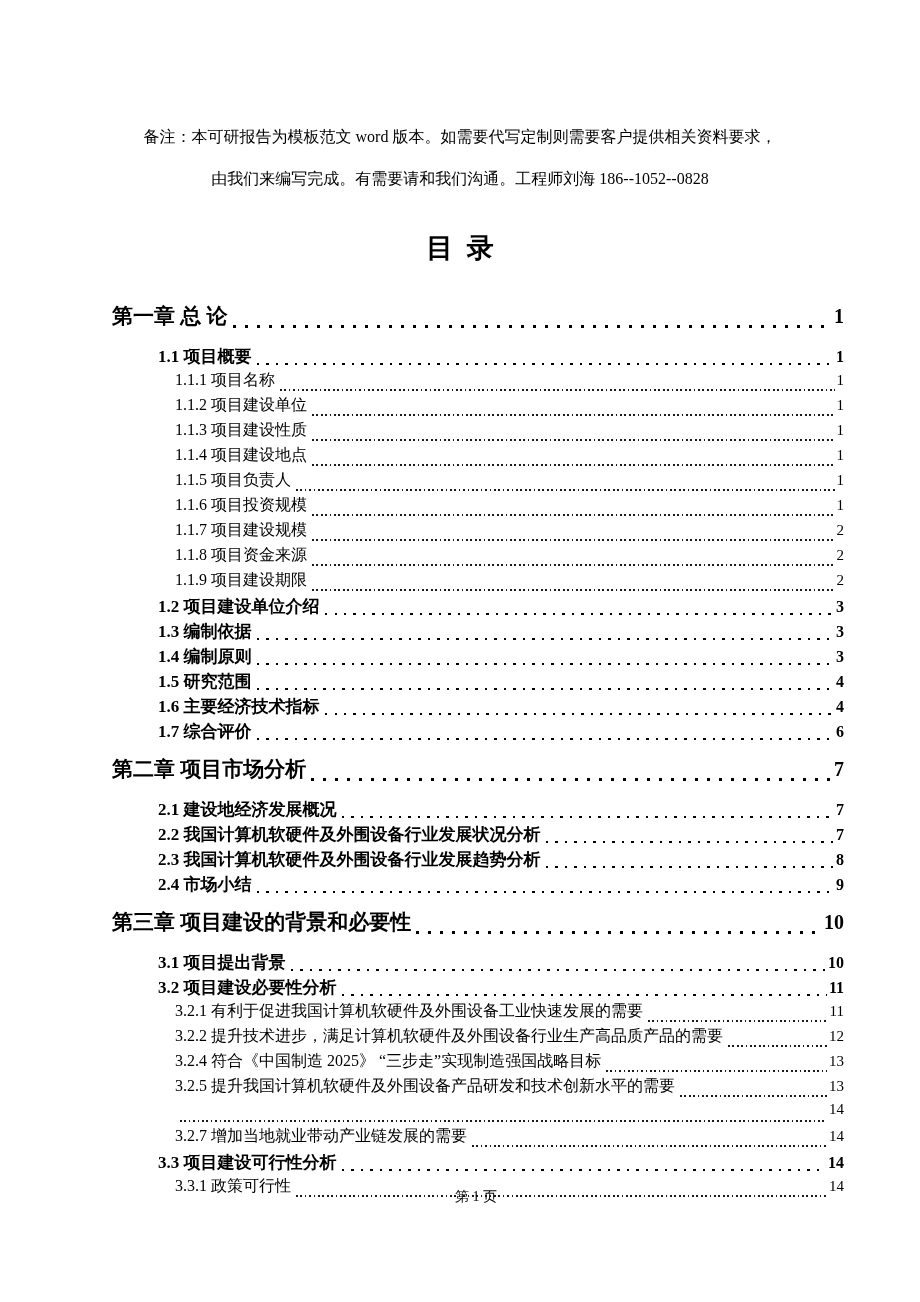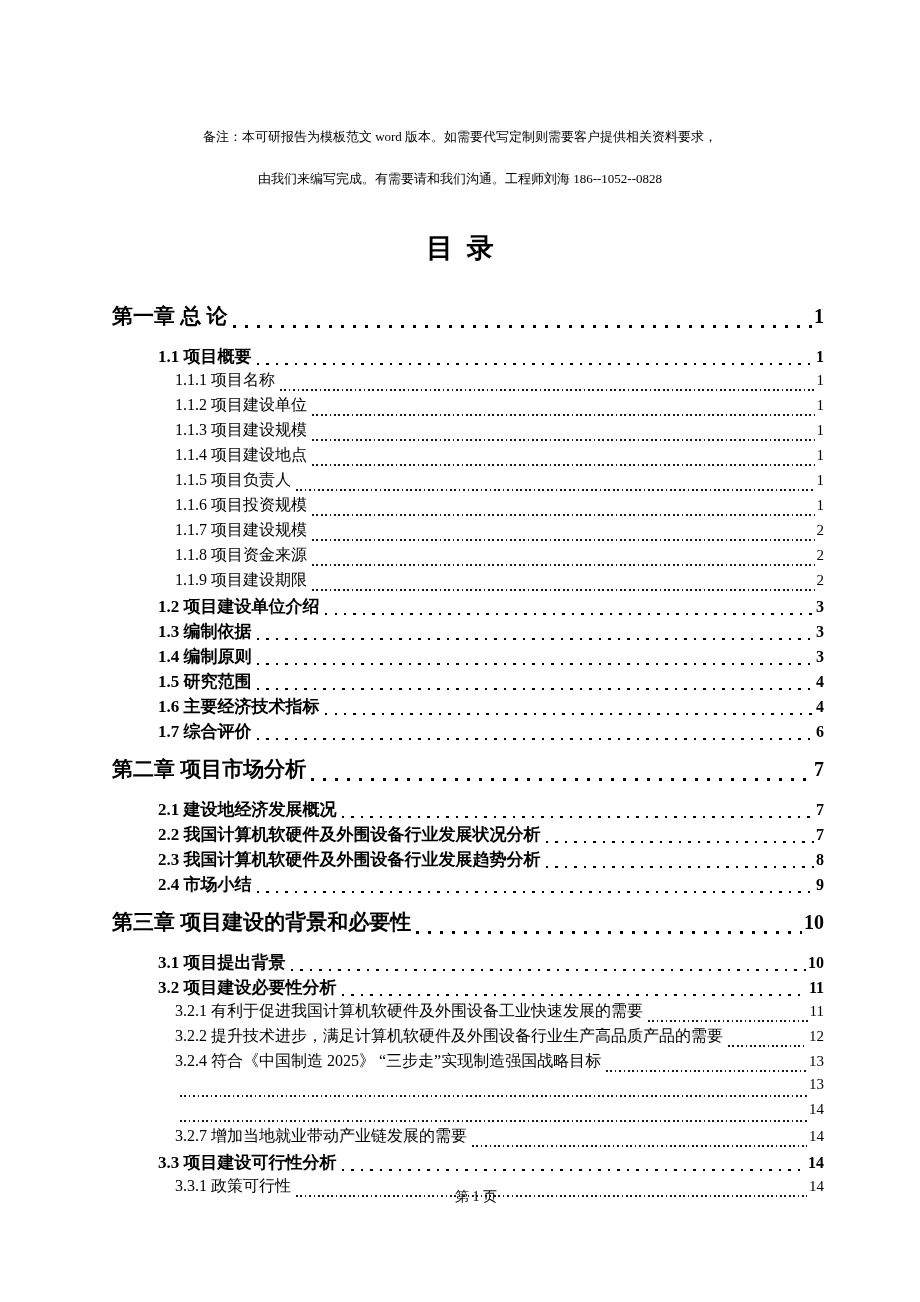--- a/index.html
+++ b/index.html
@@ -13,40 +13,40 @@
     position: relative;
     overflow: hidden;
     font-family: "Liberation Serif", "DejaVu Serif", serif;
     color: #000000;
   }
   .note {
     margin: 0 auto;
     padding-top: 116px;
     width: 704px;
     text-align: center;
-    font-size: 13px;
+    font-size: 16px;
     line-height: 42px;
   }
   .note div { white-space: nowrap; }
   .doc-title {
     margin-top: 32px;
     text-align: center;
     font-size: 27px;
     font-weight: bold;
     line-height: 32px;
     white-space: pre;
   }
   .toc {
     margin-top: 38px;
   }
   .row {
     display: flex;
     align-items: baseline;
     height: 25px;
-    padding-right: 96px;
+    padding-right: 76px;
     box-sizing: border-box;
   }
   .row .lbl {
     white-space: pre;
     flex: 0 1 auto;
     overflow: hidden;
   }
   .row .leader {
     flex: 1 1 12px;
     min-width: 6px;
@@ -125,21 +125,21 @@
       <span class="lbl">1.1.1 项目名称</span>
       <span class="leader"></span>
       <span class="pg">1</span>
     </div>
     <div class="row sub">
       <span class="lbl">1.1.2 项目建设单位</span>
       <span class="leader"></span>
       <span class="pg">1</span>
     </div>
     <div class="row sub">
-      <span class="lbl">1.1.3 项目建设规模</span>
+      <span class="lbl">1.1.3 项目建设性质</span>
       <span class="leader"></span>
       <span class="pg">1</span>
     </div>
     <div class="row sub">
       <span class="lbl">1.1.4 项目建设地点</span>
       <span class="leader"></span>
       <span class="pg">1</span>
     </div>
     <div class="row sub">
       <span class="lbl">1.1.5 项目负责人</span>
@@ -245,20 +245,21 @@
       <span class="lbl">3.2.2 提升技术进步，满足计算机软硬件及外围设备行业生产高品质产品的需要</span>
       <span class="leader"></span>
       <span class="pg">12</span>
     </div>
     <div class="row sub">
       <span class="lbl">3.2.4 符合《中国制造 2025》 “三步走”实现制造强国战略目标</span>
       <span class="leader"></span>
       <span class="pg">13</span>
     </div>
     <div class="row sub">
+      <span class="lbl">3.2.5 提升我国计算机软硬件及外围设备产品研发和技术创新水平的需要</span>
       <span class="leader"></span>
       <span class="pg">13</span>
     </div>
     <div class="row sub">
       <span class="leader"></span>
       <span class="pg">14</span>
     </div>
     <div class="row sub">
       <span class="lbl">3.2.7 增加当地就业带动产业链发展的需要</span>
       <span class="leader"></span>

